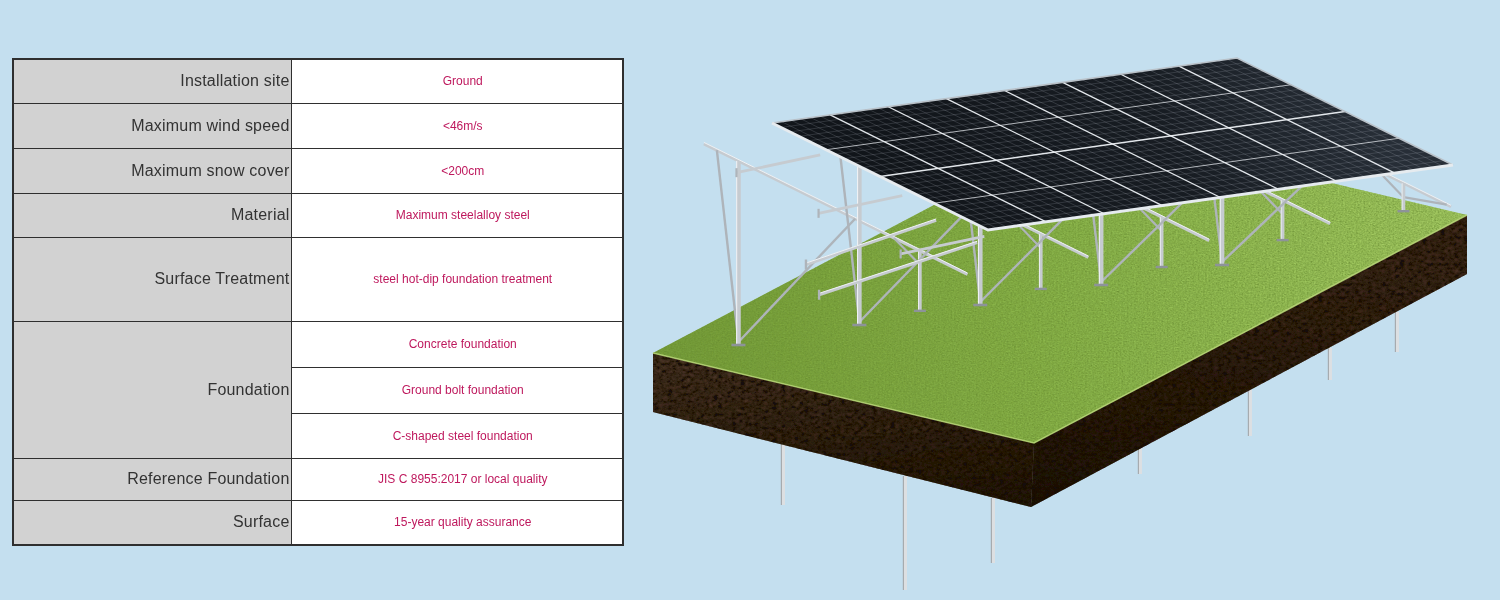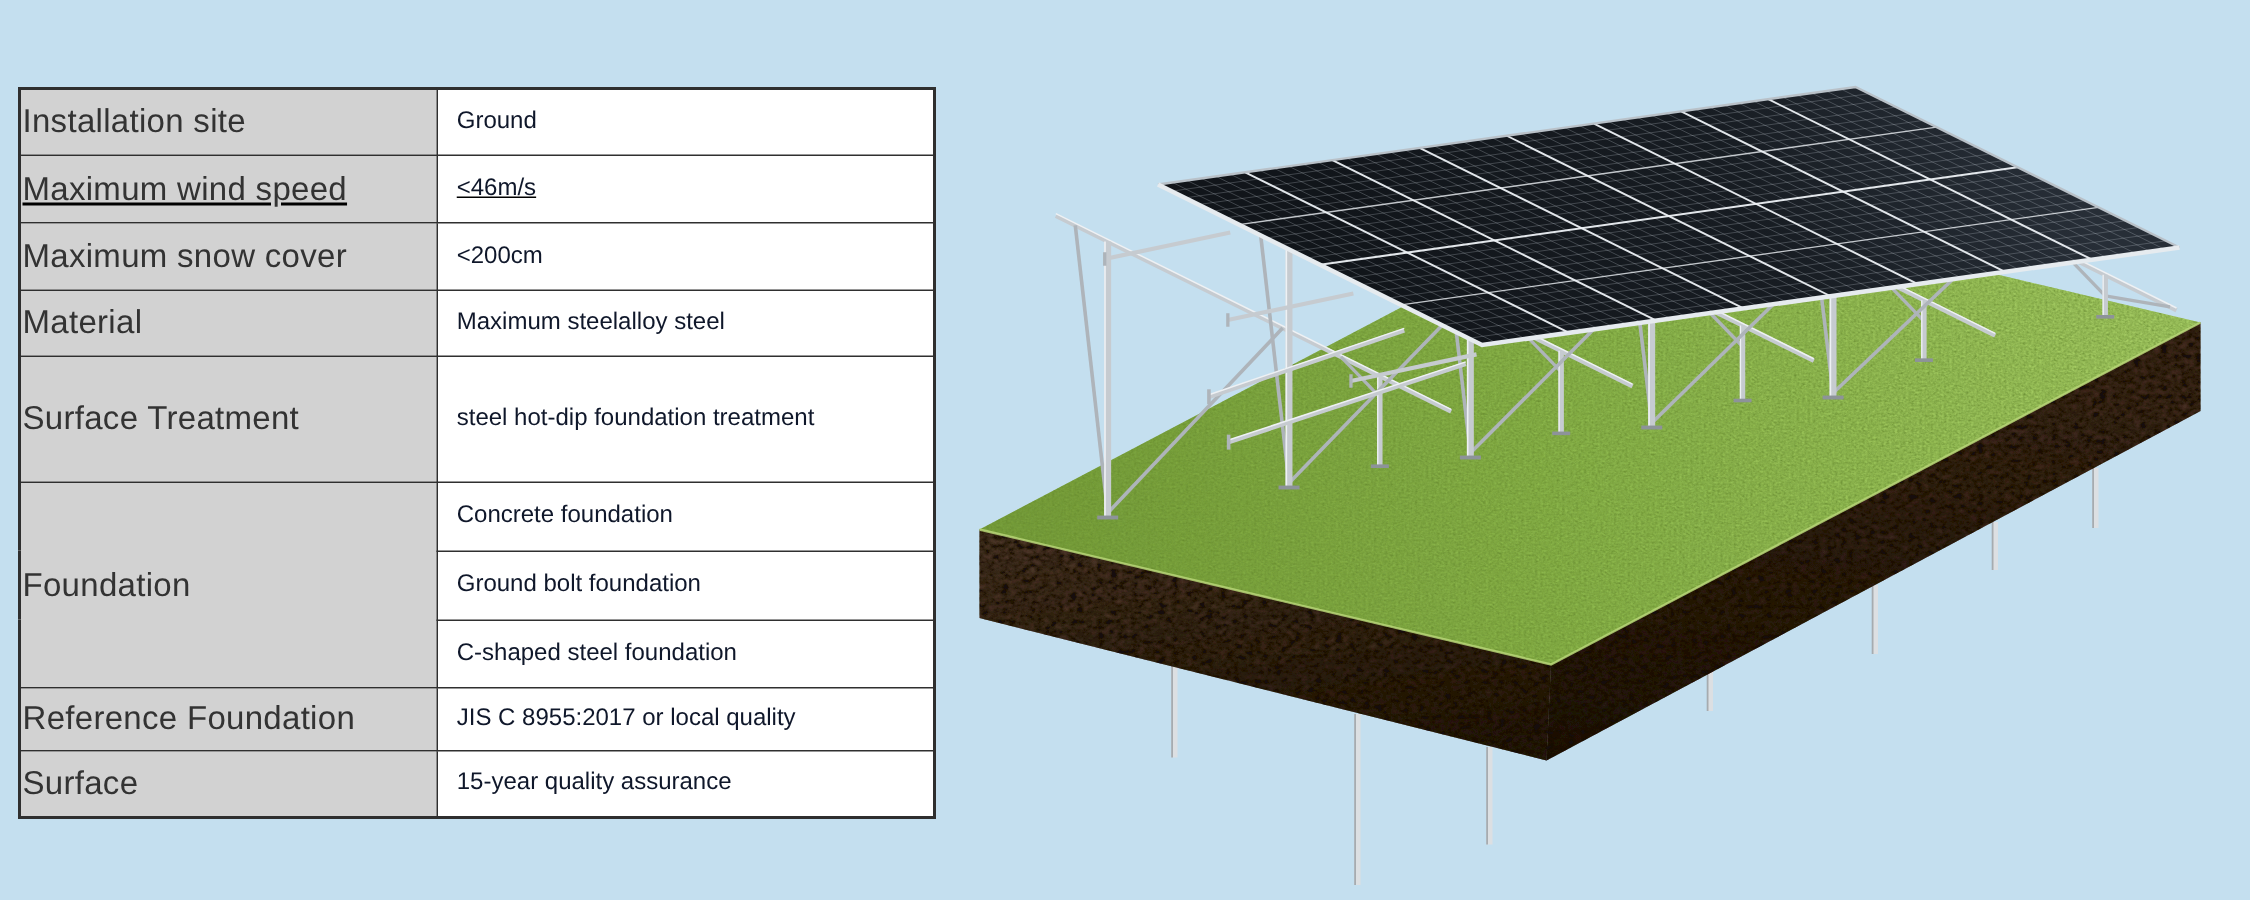--- a/index.html
+++ b/index.html
@@ -16,44 +16,44 @@
     border:2px solid var(--tblborder,#2f2f2f);
   }
   table.spec td{
     border:1.5px solid var(--tblborder,#2f2f2f);
     vertical-align:middle;
     color:var(--tbltext,#333333);
     overflow:hidden;white-space:nowrap;
   }
   table.spec td.lbl{
     background:var(--hdrbg,#d2d2d2);
-    text-align:left;font-size:22px;letter-spacing:.2px;
+    text-align:right;font-size:16px;letter-spacing:.2px;
   }
   table.spec td.val{
     background:var(--cellbg,#ffffff);
-    text-align:left;padding-left:13px;font-size:16px;color:#0f172a;
+    text-align:center;padding-left:13px;font-size:12px;color:#be185d;
   }
   
   .scene{position:absolute;left:640px;top:0;width:860px;height:600px;}
 </style>
 </head>
 <body>
 
 <div class="spec-wrap">
   <table class="spec">
     <colgroup>
         <col style="width:278px">
         <col style="width:332px">
       </colgroup>
     <tbody>
         <tr style="height: 44px;">
           <td class="lbl" rowspan="1">Installation site</td>
           <td class="val">Ground</td>
         </tr>
-        <tr style="height: 45px; text-decoration: underline;">
+        <tr style="height: 45px;">
           <td class="lbl" rowspan="1">Maximum wind speed</td>
           <td class="val">&lt;46m/s</td>
         </tr>
         <tr style="height: 45px;">
           <td class="lbl" rowspan="1">Maximum snow cover</td>
           <td class="val">&lt;200cm</td>
         </tr>
         <tr style="height: 44px; margin-left: 28px;">
           <td class="lbl" rowspan="1">Material</td>
           <td class="val">Maximum steelalloy steel</td>

